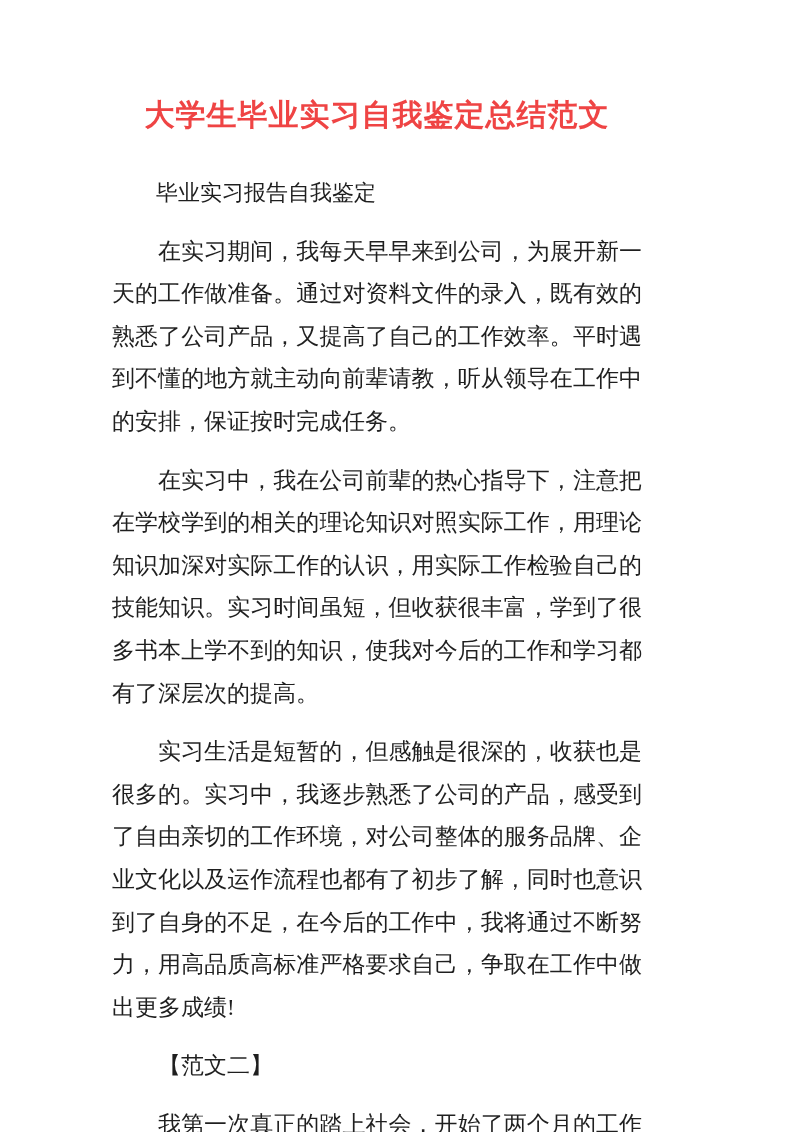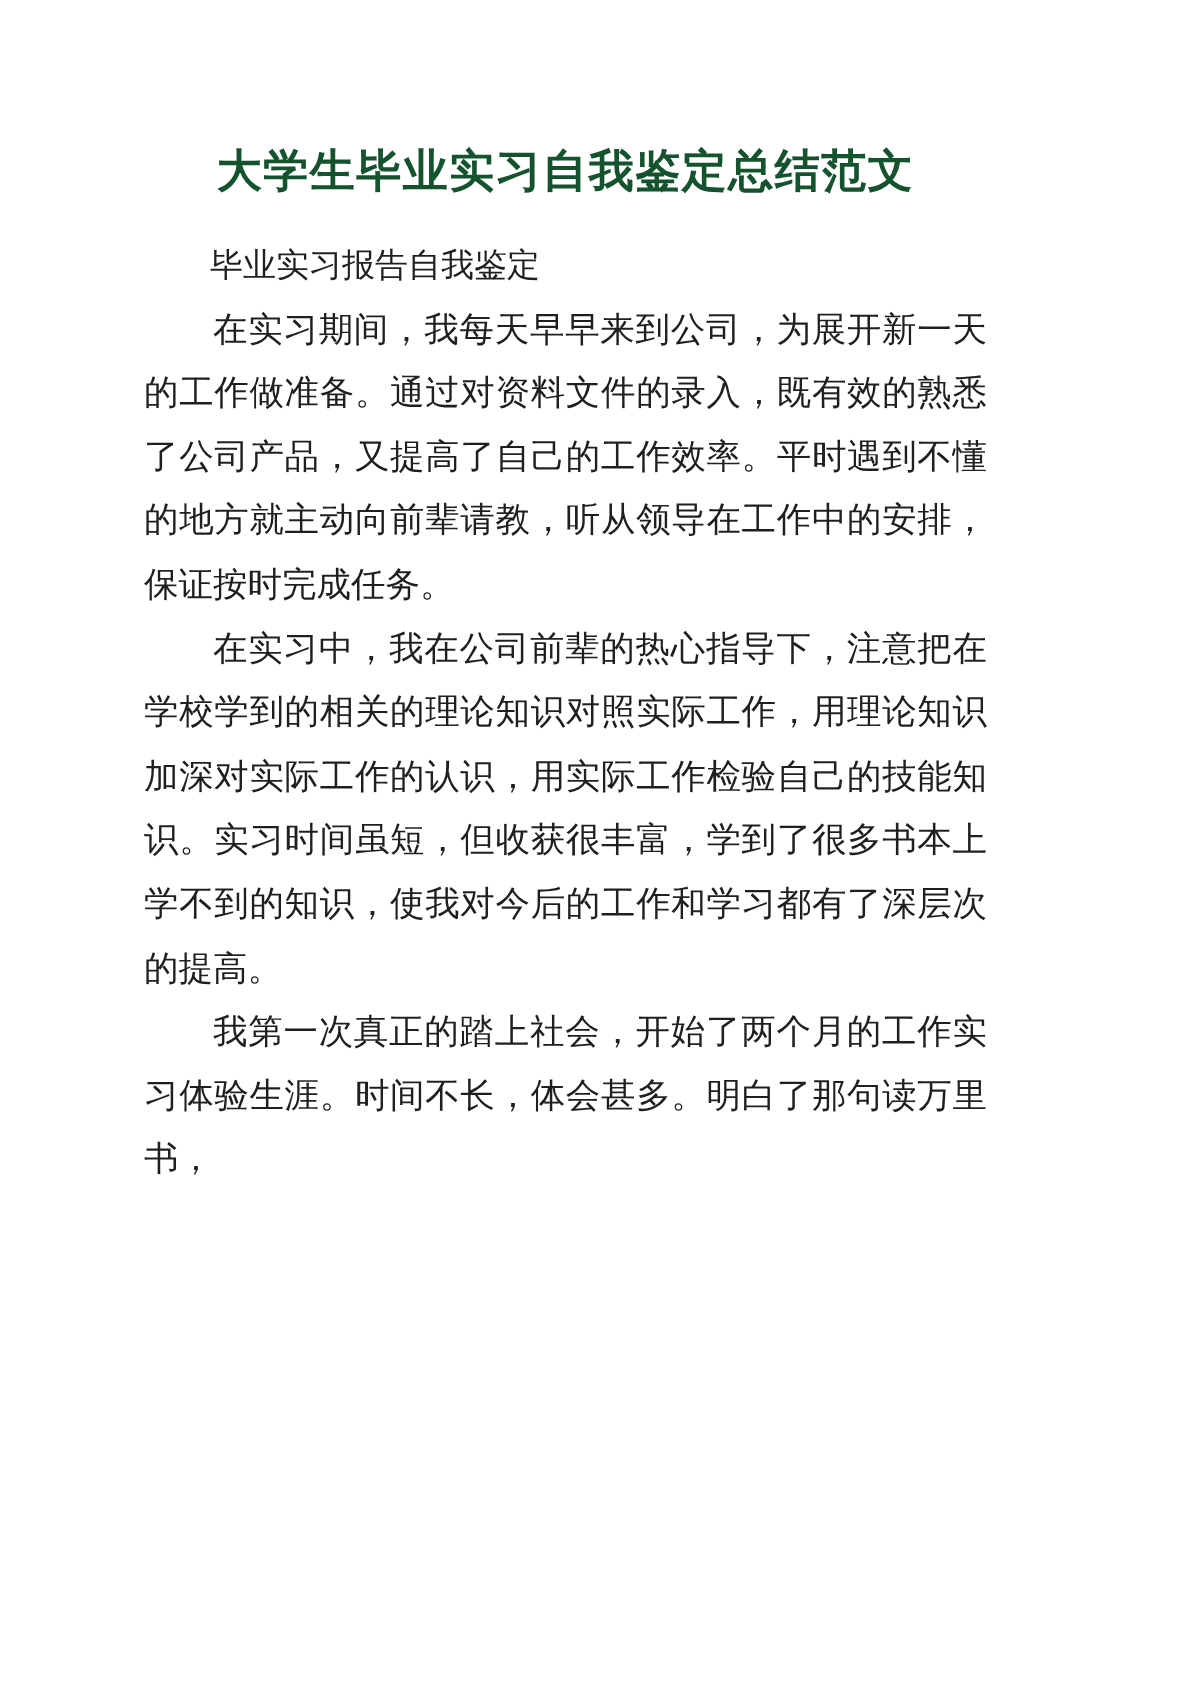--- a/index.html
+++ b/index.html
@@ -19,33 +19,33 @@
   .doc-title {
     position: absolute;
     top: 92px;
     left: 96px;
     width: 562px;
     margin: 0;
     text-align: center;
     font-size: 30px;
     font-weight: 700;
     line-height: 46px;
-    color: #14532d;
+    color: #ef4444;
     letter-spacing: 1px;
   }
   .doc-body {
     position: absolute;
     top: 156px;
     left: 96px;
     width: 562px;
     font-size: 23px;
     line-height: 42.6px;
   }
   .doc-body p {
-    margin: 0;
+    margin: 16px;
     padding: 0;
     text-indent: 2em;
   }
   .subtitle-line {
     font-size: 22px;
   }
   .section-heading {
     font-size: 23px;
   }
   .para {
@@ -62,19 +62,21 @@
 
   <div class="doc-body">
 
     <p class="subtitle-line">毕业实习报告自我鉴定</p>
 
 
     <p class="para">在实习期间，我每天早早来到公司，为展开新一天的工作做准备。通过对资料文件的录入，既有效的熟悉了公司产品，又提高了自己的工作效率。平时遇到不懂的地方就主动向前辈请教，听从领导在工作中的安排，保证按时完成任务。</p>
 
     <p class="para">在实习中，我在公司前辈的热心指导下，注意把在学校学到的相关的理论知识对照实际工作，用理论知识加深对实际工作的认识，用实际工作检验自己的技能知识。实习时间虽短，但收获很丰富，学到了很多书本上学不到的知识，使我对今后的工作和学习都有了深层次的提高。</p>
 
+    <p class="para">实习生活是短暂的，但感触是很深的，收获也是很多的。实习中，我逐步熟悉了公司的产品，感受到了自由亲切的工作环境，对公司整体的服务品牌、企业文化以及运作流程也都有了初步了解，同时也意识到了自身的不足，在今后的工作中，我将通过不断努力，用高品质高标准严格要求自己，争取在工作中做出更多成绩!</p>
 
+    <p class="section-heading">【范文二】</p>
 
     <p class="para">我第一次真正的踏上社会，开始了两个月的工作实习体验生涯。时间不长，体会甚多。明白了那句读万里书，</p>
 
   </div>
 
 </div>
 
 </body></html>

